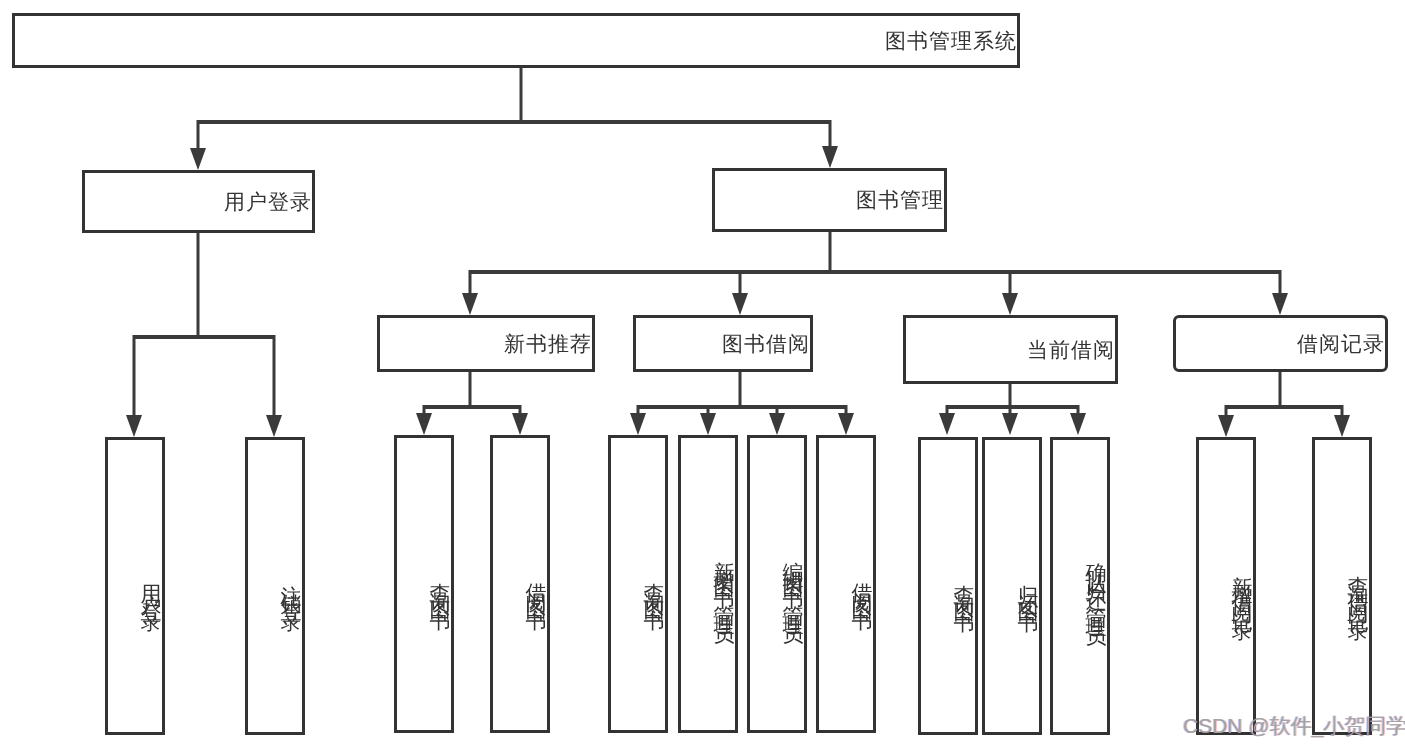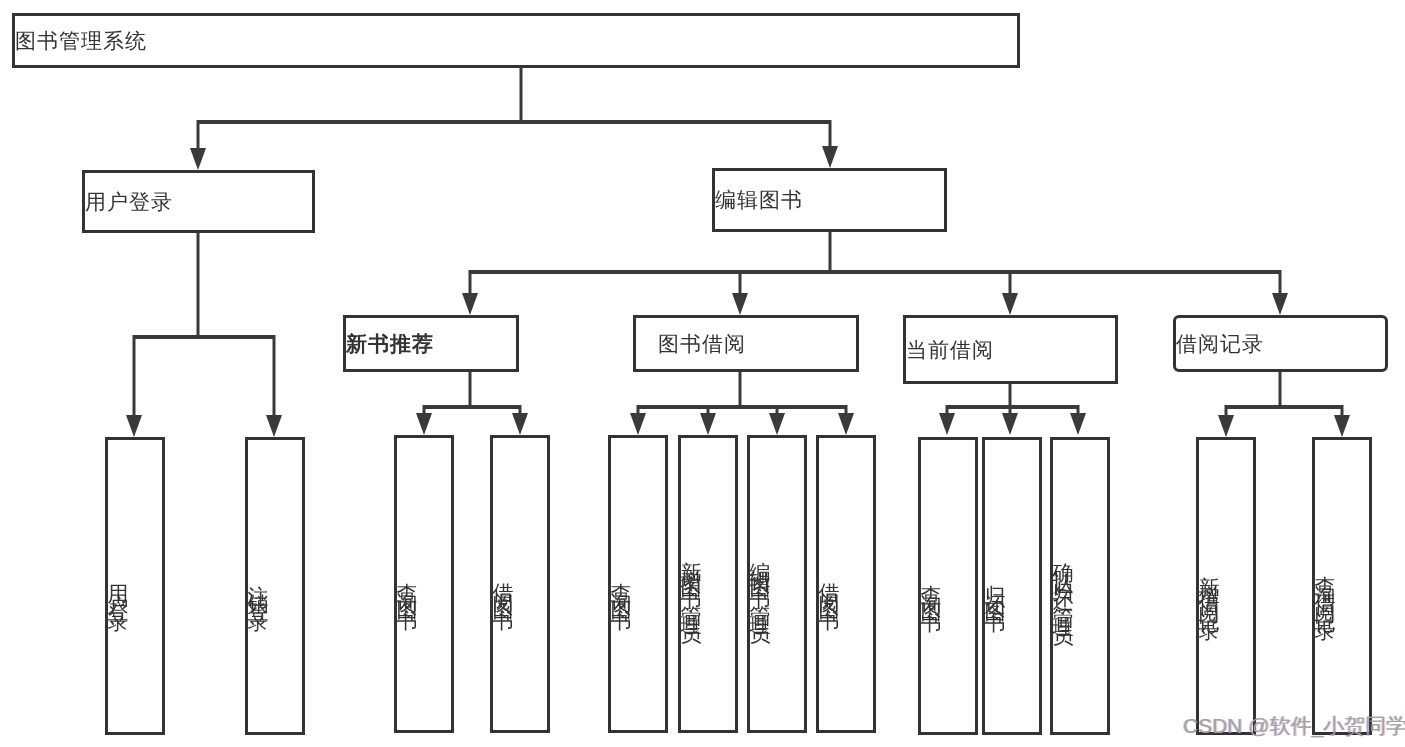--- a/index.html
+++ b/index.html
@@ -18,21 +18,21 @@
     width: 1405px; height: 747px;
     pointer-events: none;
   }
   .node {
     position: absolute;
     box-sizing: border-box;
     border: 3px solid #333333;
     background: #ffffff;
     display: flex;
     align-items: center;
-    justify-content: flex-start;
+    justify-content: flex-end;
     font-size: 21px;
     letter-spacing: 1px;
     color: #333333;
   }
   .leaf {
     width: 60px;
     height: 298px;
     top: 437px;
   }
   .leaf .vtext {
@@ -133,27 +133,27 @@
   </svg>
 
   <div class="node" style="left:12px; top:13px; width:1008px; height:55px;">
     <span class="hlabel">图书管理系统</span>
   </div>
 
   <div class="node" style="left:82px; top:170px; width:233px; height:63px;">
     <span class="hlabel">用户登录</span>
   </div>
   <div class="node" style="left:712px; top:168px; width:235px; height:64px;">
-    <span class="hlabel">编辑图书</span>
-  </div>
-
-  <div class="node" style="left:343px; top:315px; width:176px; height:57px;font-weight:bold;">
+    <span class="hlabel">图书管理</span>
+  </div>
+
+  <div class="node" style="left:377px; top:315px; width:218px; height:57px;">
     <span class="hlabel">新书推荐</span>
   </div>
-  <div class="node" style="left:633px; top:315px; width:226px; height:57px;padding-left:22px;">
+  <div class="node" style="left:633px; top:315px; width:180px; height:57px;padding-left:22px;">
     <span class="hlabel">图书借阅</span>
   </div>
   <div class="node" style="left:903px; top:315px; width:215px; height:69px;">
     <span class="hlabel">当前借阅</span>
   </div>
   <div class="node" style="left:1173px; top:315px; width:215px; height:57px;border-radius:6px;">
     <span class="hlabel">借阅记录</span>
   </div>
 
   <div class="node leaf" style="left:105px;">

